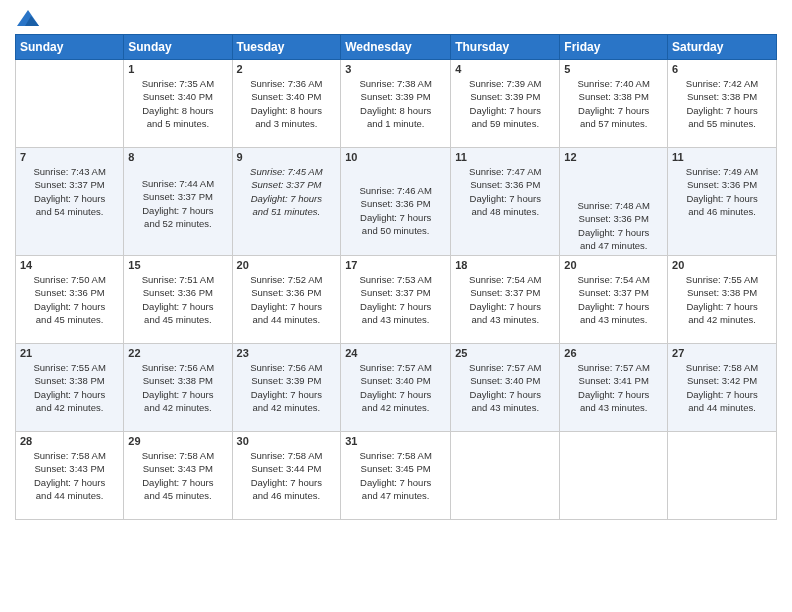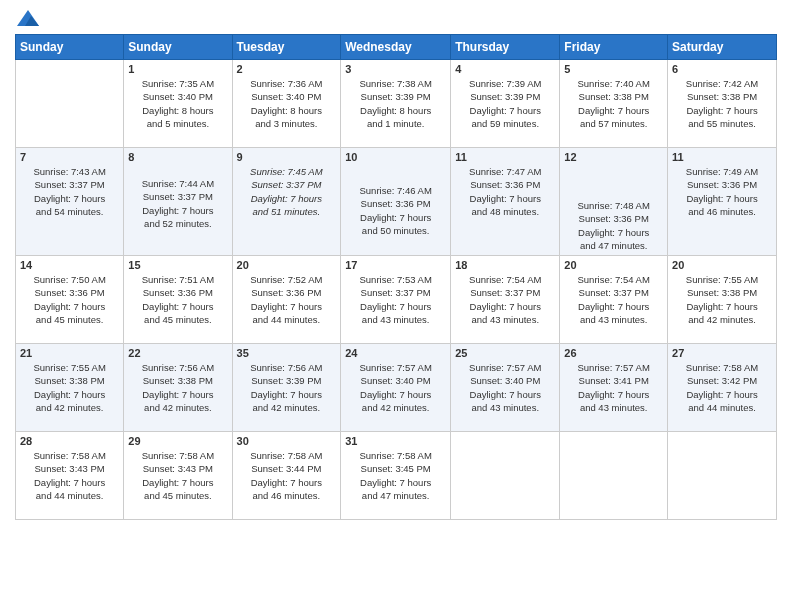--- a/index.html
+++ b/index.html
@@ -292,21 +292,21 @@
 and 42 minutes.</div>
           </td>
           <td>
             <span class="day-number">22</span>
             <div class="day-info" style="white-space: pre-line;">Sunrise: 7:56 AM
 Sunset: 3:38 PM
 Daylight: 7 hours
 and 42 minutes.</div>
           </td>
           <td>
-            <span class="day-number">35</span>
+            <span class="day-number">23</span>
             <div class="day-info" style="white-space: pre-line;">Sunrise: 7:56 AM
 Sunset: 3:39 PM
 Daylight: 7 hours
 and 42 minutes.</div>
           </td>
           <td>
             <span class="day-number">24</span>
             <div class="day-info" style="white-space: pre-line;">Sunrise: 7:57 AM
 Sunset: 3:40 PM
 Daylight: 7 hours

